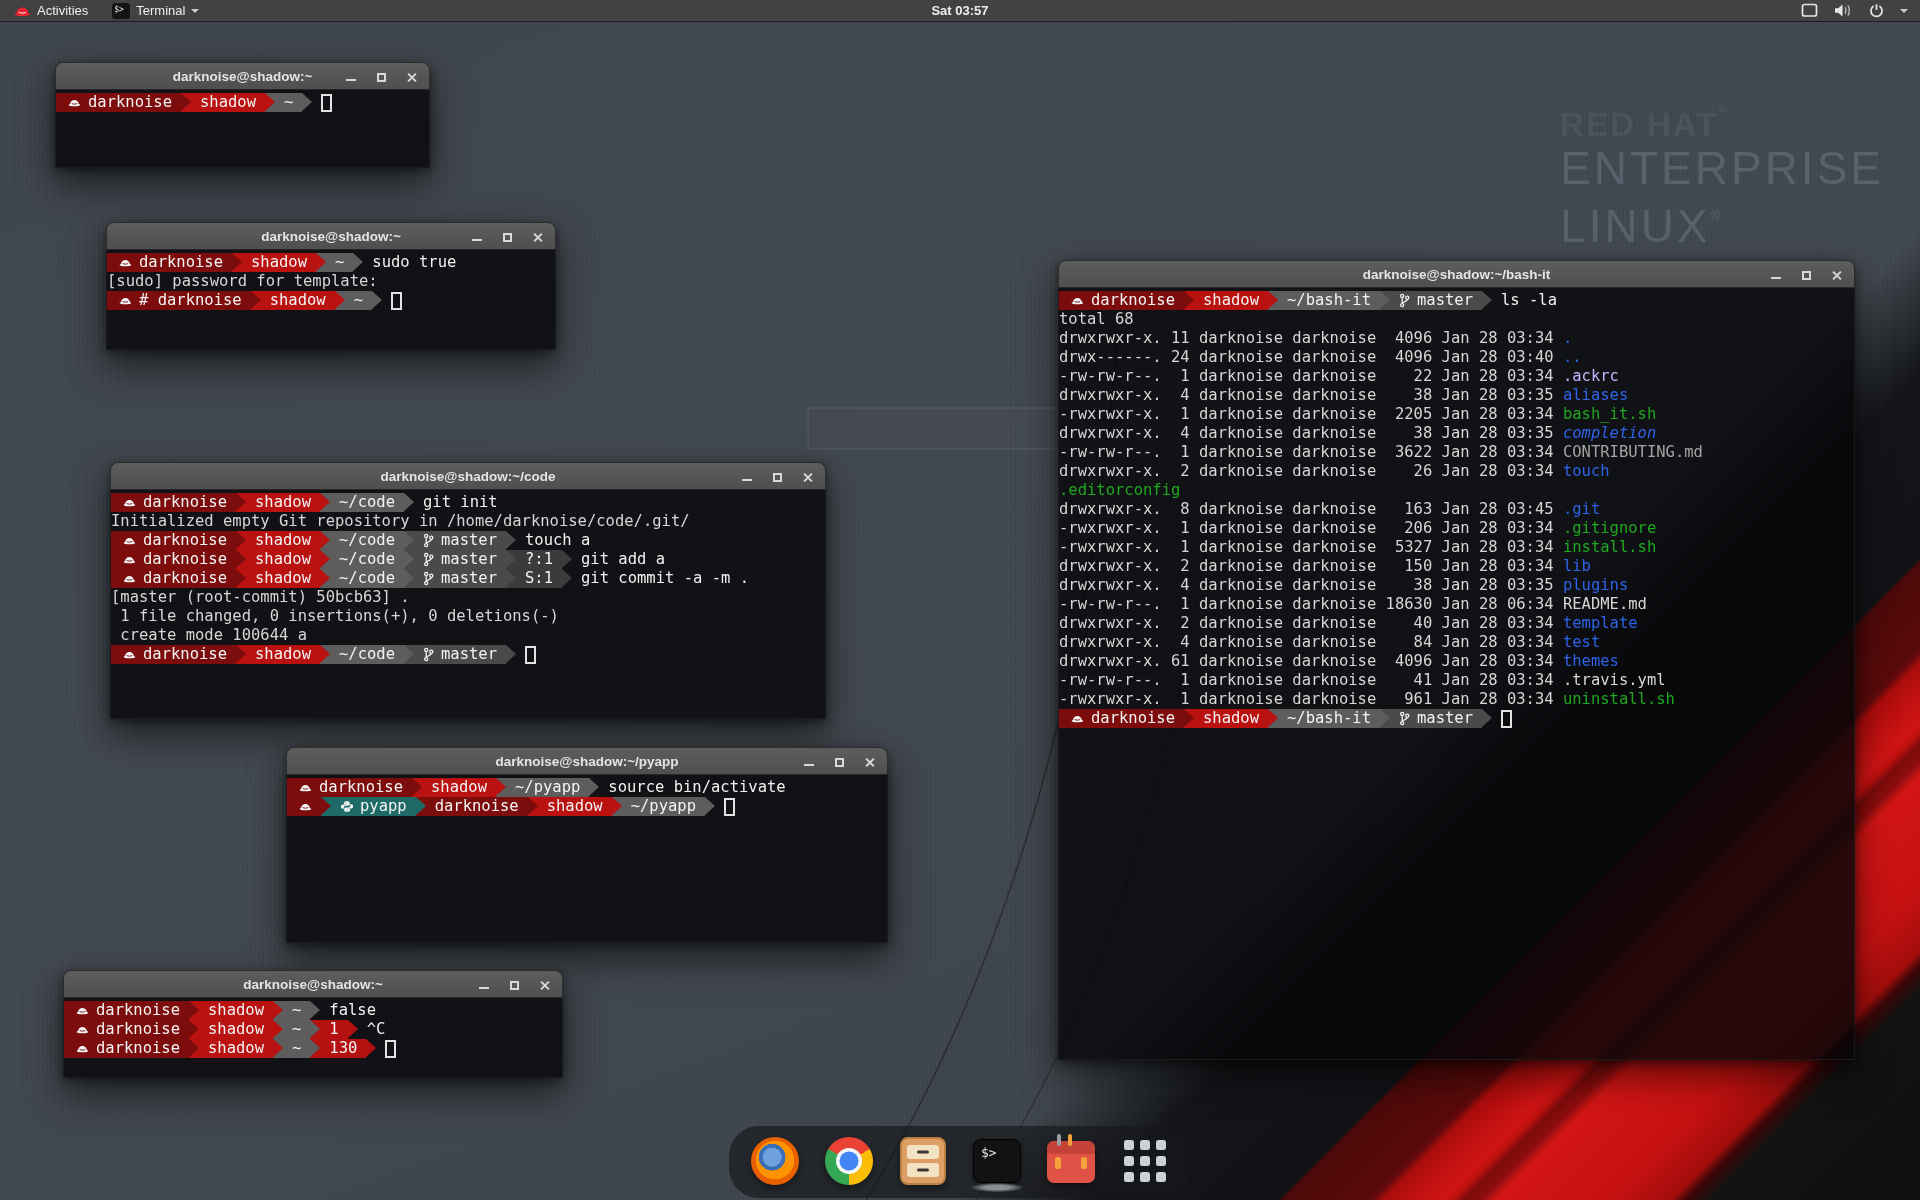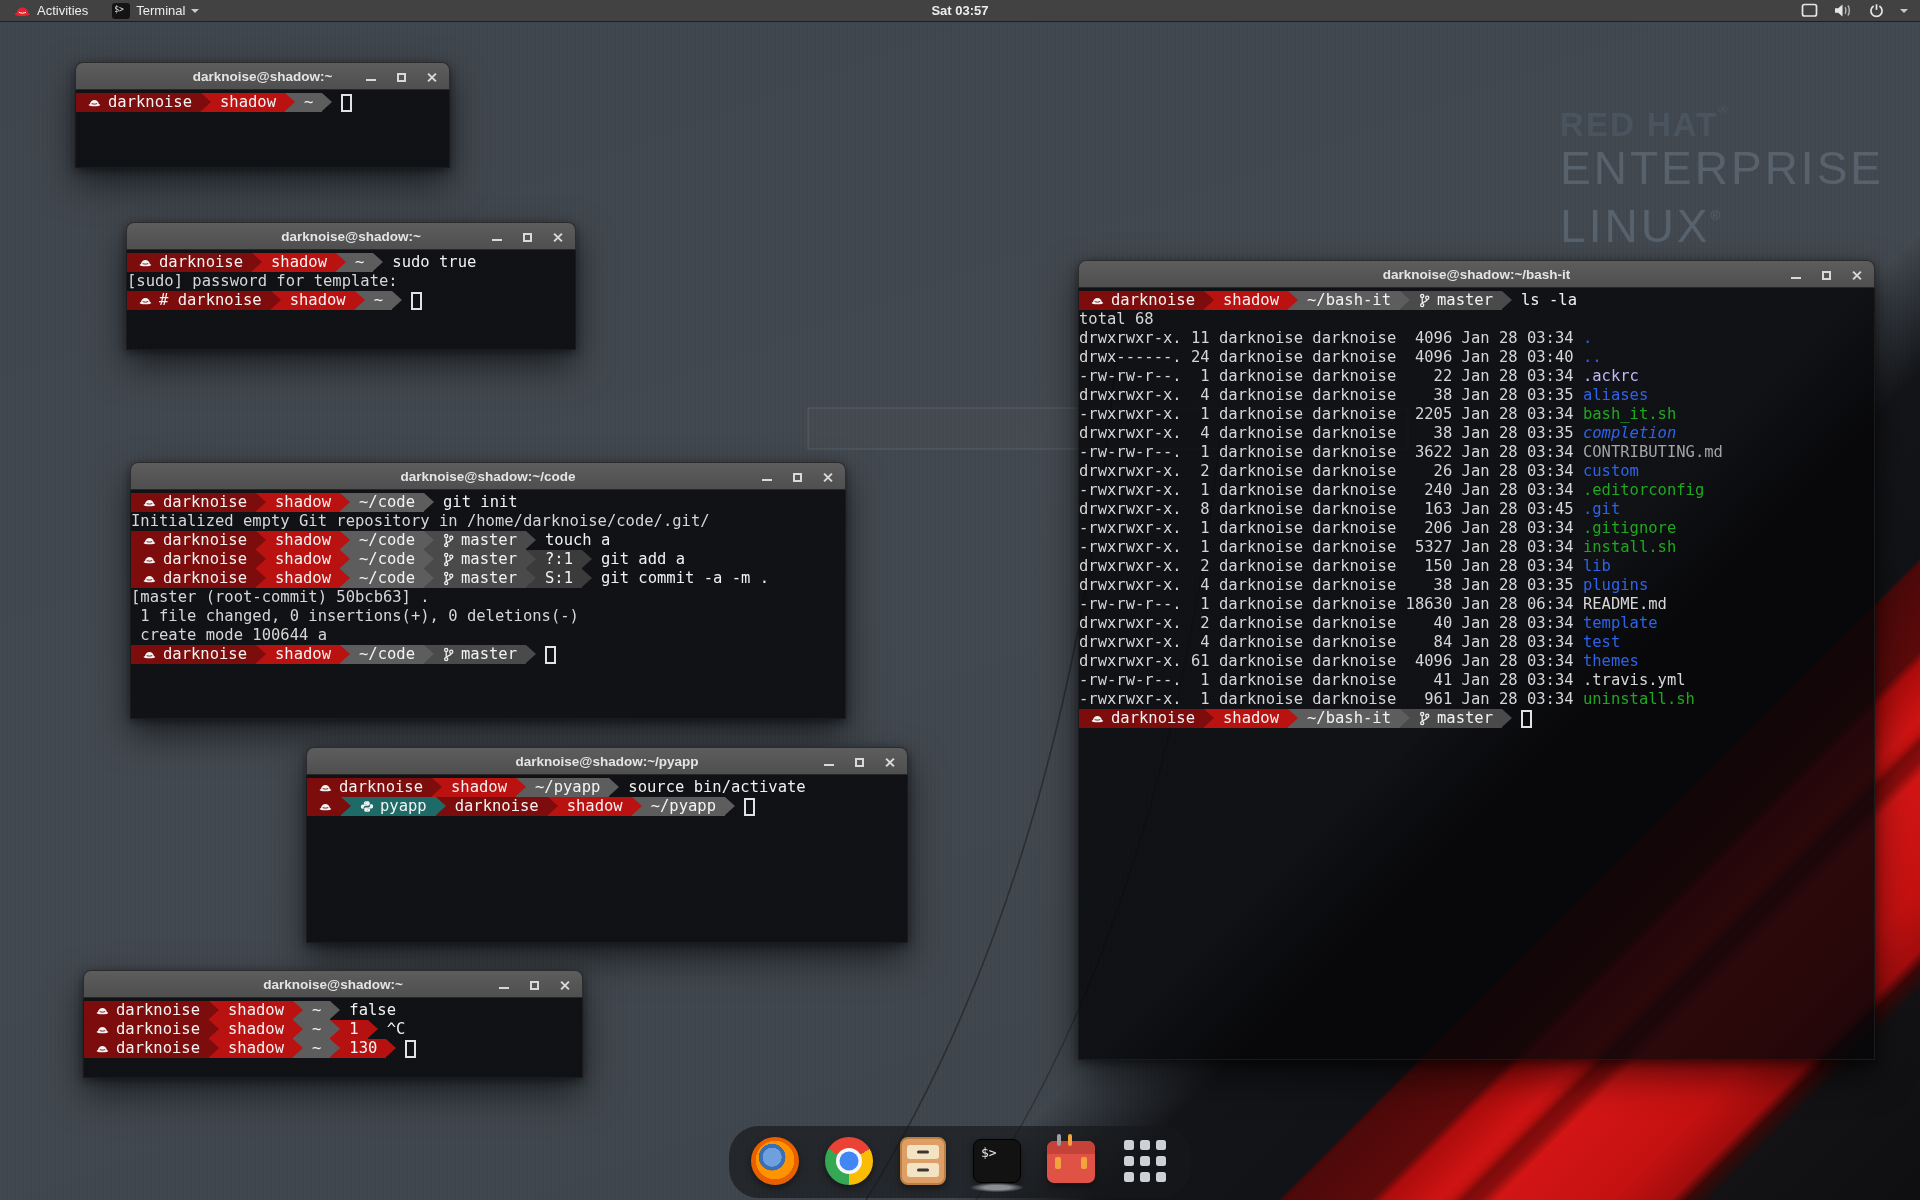--- a/index.html
+++ b/index.html
@@ -39,21 +39,21 @@
   .tb-activities { display:flex; align-items:center; gap:6px; padding:0 6px; height:22px; cursor:pointer; }
   .tb-app { display:flex; align-items:center; gap:6px; padding:0 8px; height:22px; cursor:pointer; }
   .tb-app .mini-term { width:18px; height:16px; background:#141414; border-radius:3px;
     color:#e6e6e6; font:8px/10px "DejaVu Sans Mono",monospace; padding:2px 0 0 2px; }
   .tb-caret { width:0; height:0; border-left:4px solid transparent; border-right:4px solid transparent; border-top:4px solid #c9c9c9; }
   .tb-clock { position:absolute; left:50%; transform:translateX(-50%); font-weight:bold; }
   .tb-right { margin-left:auto; display:flex; align-items:center; gap:16px; padding-right:12px; }
 
   
   .window { position:absolute; border-radius:8px 8px 2px 2px;
-    box-shadow:0 16px 36px rgba(0,0,0,.55), 0 3px 10px rgba(0,0,0,.45); z-index:10;margin-left:20px; }
+    box-shadow:0 16px 36px rgba(0,0,0,.55), 0 3px 10px rgba(0,0,0,.45); z-index:10; }
   .titlebar { height:28px; background:linear-gradient(#5d5d5d,#4f4f4f); border:1px solid #2c2c2c; border-bottom:1px solid #262626;
     border-radius:8px 8px 0 0; position:relative; display:flex; align-items:center; justify-content:center; }
   .titlebar .title { font-size:13.5px; font-weight:bold; color:#e4e4e4; }
   .win-btns { position:absolute; right:10px; top:0; height:28px; display:flex; align-items:center; gap:14px; }
   .wbtn { width:16px; height:16px; display:flex; align-items:center; justify-content:center; cursor:pointer; }
   .glyph-min { width:10px; height:2px; background:#d9d9d9; margin-top:6px; }
   .glyph-max { width:9px; height:9px; border:2px solid #d9d9d9; }
   .glyph-close { position:relative; width:11px; height:11px; }
   .glyph-close::before,.glyph-close::after { content:""; position:absolute; left:5px; top:0; width:2px; height:11px; background:#d9d9d9; }
   .glyph-close::before { transform:rotate(45deg); } .glyph-close::after { transform:rotate(-45deg); }
@@ -377,22 +377,22 @@
               </g>
             </svg></span><span>master</span></span><span class="sep" style="background: transparent;"><i style="border-left-color: rgb(74, 74, 74);"></i></span><span class="cmd">ls -la</span></div>
       <div class="term-line"><span class="out">total 68</span></div>
       <div class="term-line"><span class="out">drwxrwxr-x. 11 darknoise darknoise  4096 Jan 28 03:34 </span><span style="color: rgb(46, 99, 232);">.</span></div>
       <div class="term-line"><span class="out">drwx------. 24 darknoise darknoise  4096 Jan 28 03:40 </span><span style="color: rgb(46, 99, 232);">..</span></div>
       <div class="term-line"><span class="out">-rw-rw-r--.  1 darknoise darknoise    22 Jan 28 03:34 </span><span style="color: #c4b5fd;">.ackrc</span></div>
       <div class="term-line"><span class="out">drwxrwxr-x.  4 darknoise darknoise    38 Jan 28 03:35 </span><span style="color: rgb(46, 99, 232);">aliases</span></div>
       <div class="term-line"><span class="out">-rwxrwxr-x.  1 darknoise darknoise  2205 Jan 28 03:34 </span><span style="color: rgb(31, 168, 31);">bash_it.sh</span></div>
       <div class="term-line"><span class="out">drwxrwxr-x.  4 darknoise darknoise    38 Jan 28 03:35 </span><span style="color: rgb(46, 99, 232); font-style: italic;">completion</span></div>
       <div class="term-line"><span class="out">-rw-rw-r--.  1 darknoise darknoise  3622 Jan 28 03:34 </span><span style="color: #a3a3a3;">CONTRIBUTING.md</span></div>
-      <div class="term-line"><span class="out">drwxrwxr-x.  2 darknoise darknoise    26 Jan 28 03:34 </span><span style="color: rgb(46, 99, 232);">custom</span></div>
-      <div class="term-line"><span class="out">-rwxrwxr-x.  1 darknoise darknoise   240 Jan 28 03:34 </span><span style="color: rgb(31, 168, 31);">.editorconfig</span></div>
+      <div class="term-line"><span class="out">drwxrwxr-x.  2 darknoise darknoise    26 Jan 28 03:34 </span><span style="color: rgb(46, 99, 232);">touch</span></div>
+      <div class="term-line"><span style="color: rgb(31, 168, 31);">.editorconfig</span></div>
       <div class="term-line"><span class="out">drwxrwxr-x.  8 darknoise darknoise   163 Jan 28 03:45 </span><span style="color: rgb(46, 99, 232);">.git</span></div>
       <div class="term-line"><span class="out">-rwxrwxr-x.  1 darknoise darknoise   206 Jan 28 03:34 </span><span style="color: rgb(31, 168, 31);">.gitignore</span></div>
       <div class="term-line"><span class="out">-rwxrwxr-x.  1 darknoise darknoise  5327 Jan 28 03:34 </span><span style="color: rgb(31, 168, 31);">install.sh</span></div>
       <div class="term-line"><span class="out">drwxrwxr-x.  2 darknoise darknoise   150 Jan 28 03:34 </span><span style="color: rgb(46, 99, 232);">lib</span></div>
       <div class="term-line"><span class="out">drwxrwxr-x.  4 darknoise darknoise    38 Jan 28 03:35 </span><span style="color: rgb(46, 99, 232);">plugins</span></div>
       <div class="term-line"><span class="out">-rw-rw-r--.  1 darknoise darknoise 18630 Jan 28 06:34 </span><span style="color: rgb(214, 214, 214);">README.md</span></div>
       <div class="term-line"><span class="out">drwxrwxr-x.  2 darknoise darknoise    40 Jan 28 03:34 </span><span style="color: rgb(46, 99, 232);">template</span></div>
       <div class="term-line"><span class="out">drwxrwxr-x.  4 darknoise darknoise    84 Jan 28 03:34 </span><span style="color: rgb(46, 99, 232);">test</span></div>
       <div class="term-line"><span class="out">drwxrwxr-x. 61 darknoise darknoise  4096 Jan 28 03:34 </span><span style="color: rgb(46, 99, 232);">themes</span></div>
       <div class="term-line"><span class="out">-rw-rw-r--.  1 darknoise darknoise    41 Jan 28 03:34 </span><span style="color: rgb(214, 214, 214);">.travis.yml</span></div>

